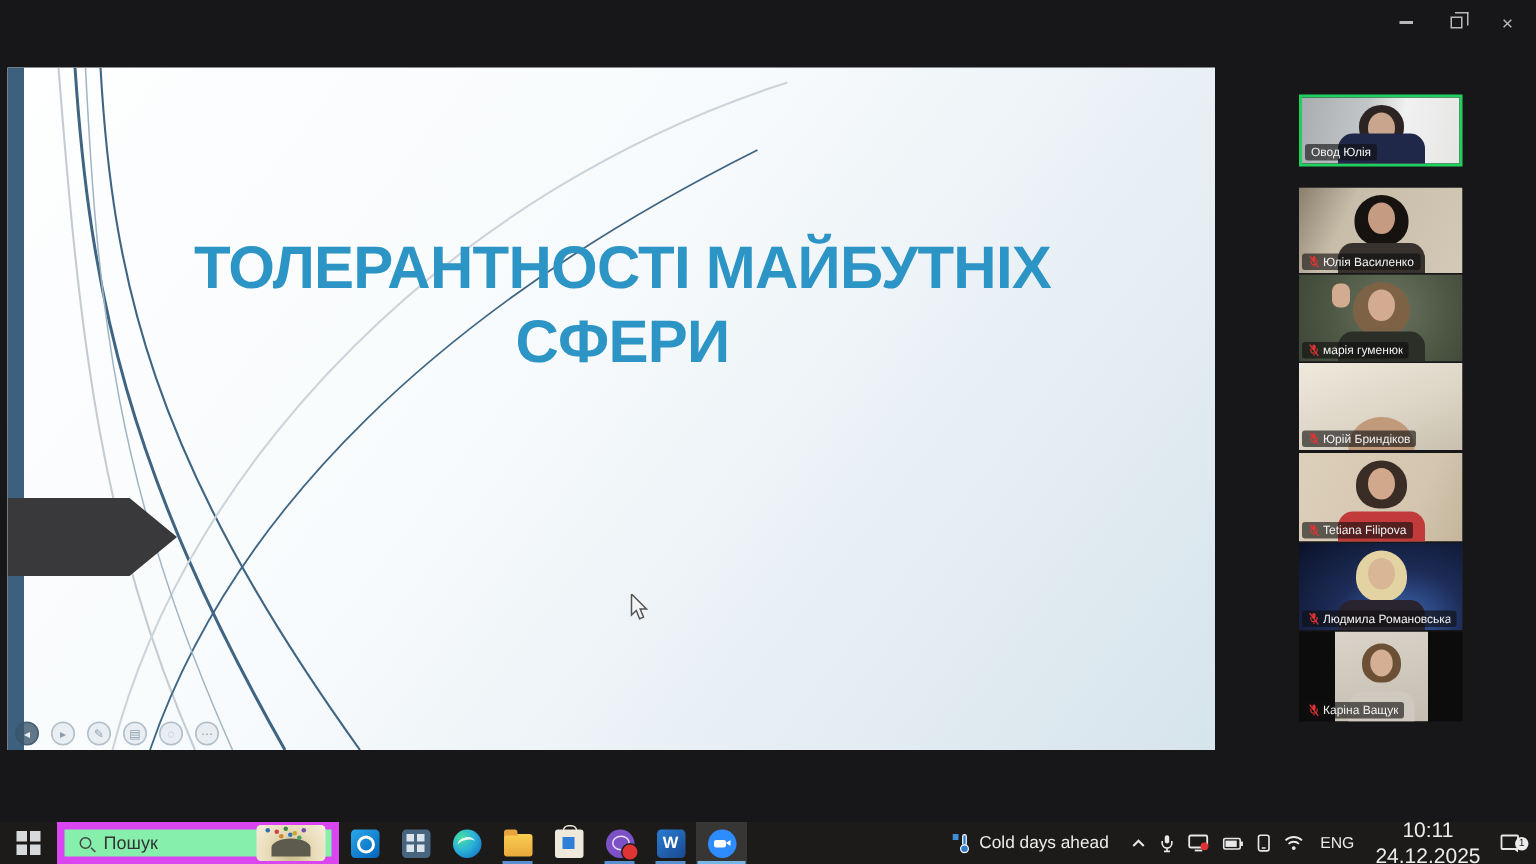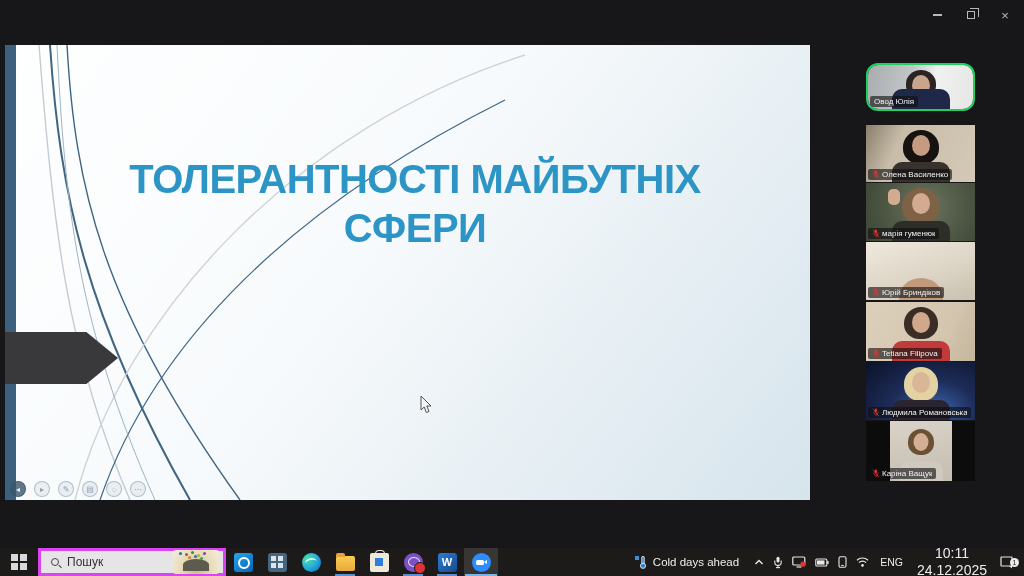--- a/index.html
+++ b/index.html
@@ -42,21 +42,21 @@
   .tile.active { border:2px solid #1ed05e; }
   .tile-label { position:absolute; left:2px; bottom:2px; display:flex; align-items:center; gap:2px;
           background:rgba(15,15,15,0.62); border-radius:2px; padding:1px 4px; max-width:103px; }
   .tile-label span { color:#f2f2f2; font-size:8px; white-space:nowrap; overflow:hidden; }
   .scene { position:absolute; inset:0; }
   .pp { position:absolute; }
   .hair  { width:30px; height:28px; border-radius:50% 50% 45% 45%; left:50%; transform:translateX(-50%); top:5px; }
   .face  { width:18px; height:21px; border-radius:50%; left:50%; transform:translateX(-50%); top:10px; }
   .torso { width:58px; height:26px; border-radius:10px 10px 0 0; left:50%; transform:translateX(-50%); bottom:-6px; }
 
-  .t1 { top:63px; height:48px;border-radius:12px; }
+  .t1 { top:63px; height:48px; }
   .t1 .scene { background:linear-gradient(100deg,#a9adb0 0%,#c3c6c8 40%,#f0f1f1 62%,#e6e6e4 100%); }
   .t1 .hair{background:#2b2423;} .t1 .face{background:#c9a58d;} .t1 .torso{background:#20284a;}
   .t2 { top:125px; height:57px; }
   .t2 .scene { background:linear-gradient(115deg,#8a7f6d 0%,#c8bda9 30%,#d4c9b6 100%); }
   .t2 .hair{background:#161210; width:36px; height:34px;} .t2 .face{background:#c59c82;} .t2 .torso{background:#38322f;}
   .t3 { top:183px; height:58px; }
   .t3 .scene { background:radial-gradient(circle at 55% 40%, #6a7560 0%, #4c5643 60%, #3d4636 100%); }
   .t3 .hair{background:#7d6246; width:38px; height:36px;} .t3 .face{background:#d3ab90;} .t3 .torso{background:#2c2e28;}
   .t3 .hand{ width:12px; height:16px; border-radius:5px; background:#d3ab90; left:22px; top:6px; }
   .t4 { top:242px; height:58px; }
@@ -73,21 +73,21 @@
                background:linear-gradient(170deg,#d9d3c9 0%,#c4bdb0 100%); overflow:hidden;}
   .t7 .hair{background:#6b5036; width:26px; height:26px; top:8px;} .t7 .face{background:#d4af93; width:15px; height:18px; top:12px;}
   .t7 .torso{background:#cfc9bf; width:44px;}
 
   
   .taskbar { position:absolute; left:0; bottom:0; width:1024px; height:28px; background:#1d1b1a;
              display:flex; align-items:stretch; z-index:40; }
   .tb-start { width:38px; display:flex; align-items:center; justify-content:center; }
   .winlogo { display:grid; grid-template-columns:7px 7px; grid-template-rows:7px 7px; gap:1.5px; }
   .winlogo i { background:#d7dadd; }
-  .tb-search { width:188px; background:#e5e5e5; border:3px solid #d946ef; display:flex; align-items:center;
+  .tb-search { width:188px; background:#86efac; border:5px solid #d946ef; display:flex; align-items:center;
                padding:0 4px 0 10px; gap:8px; position:relative; }
   .mag { width:8px; height:8px; border:1.4px solid #444; border-radius:50%; position:relative; flex:none;}
   .mag::after { content:""; position:absolute; width:4px; height:1.4px; background:#444;
                 transform:rotate(45deg); left:6px; top:7px; }
   .tb-search span { color:#333; font-size:12px; flex:1; }
   .search-art { width:46px; height:24px; flex:none; border-radius:3px;
                 background:radial-gradient(circle at 50% 80%, #c9b98a 0%, #e9ddba 55%, #f4eedd 100%); position:relative; overflow:hidden;}
   .search-art::before { content:""; position:absolute; left:10px; top:9px; width:26px; height:12px;
                 background:#5d5a4e; border-radius:50% 50% 0 0; }
   .search-art::after { content:""; position:absolute; left:6px; top:2px; width:3px; height:3px; border-radius:50%;
@@ -198,21 +198,21 @@
       <div class="pp face"></div>
       <div class="pp torso"></div>
   </div>
   <div class="tile-label">
     <svg width="8" height="9" viewBox="0 0 10 12">
         <rect x="3.6" y="0.8" width="2.8" height="5" rx="1.4" fill="#e03434"></rect>
         <path d="M2.2 4.5 v1.2 a2.8 2.8 0 0 0 5.6 0 V4.5" stroke="#e03434" fill="none" stroke-width="1"></path>
         <line x1="5" y1="9" x2="5" y2="10.6" stroke="#e03434" stroke-width="1"></line>
         <line x1="1.2" y1="1" x2="8.8" y2="11" stroke="#e03434" stroke-width="1.2"></line>
       </svg>
-    <span>Олена Василенко</span>
+    <span>Юлія Василенко</span>
   </div>
 </div>
 
 <div class="tile t3">
   <div class="scene">
     <div class="pp hand"></div>
     <div class="pp hair"></div>
       <div class="pp face"></div>
       <div class="pp torso"></div>
   </div>

